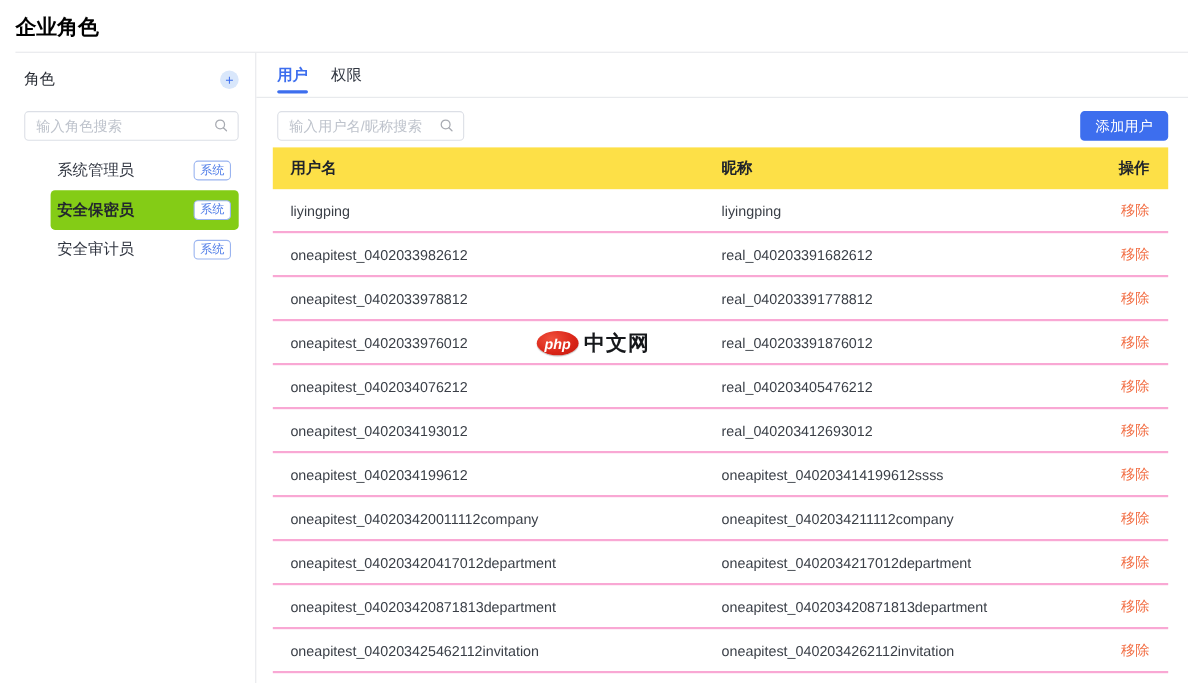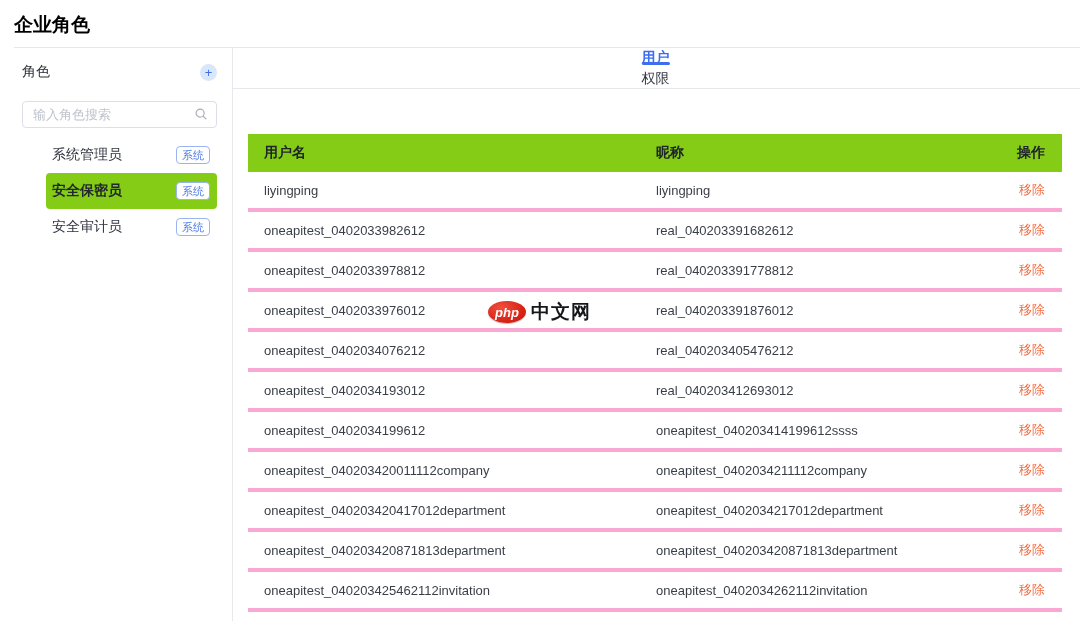--- a/index.html
+++ b/index.html
@@ -28,39 +28,39 @@
 
   .role-list { list-style:none; margin-top:9px; }
   .role-item { position:relative; height:36px; display:flex; align-items:center;
     margin-left:24px; padding-left:6px; border-radius:4px; cursor:pointer; font-size:14px; color:#303540;gap:47px; }
   .role-item.selected { background:#84cc16; font-weight:bold; color:#23272e; }
   .role-badge { display:inline-block; margin-left:7px; font-size:11px; font-weight:normal;
     color:#4d7be8; border:1px solid #9ab4f0; border-radius:4px; line-height:16px; padding:0 5px; background:#fff; }
 
   
   .main { position:absolute; left:233px; top:48px; right:0; bottom:0; }
-  .tabs { position:relative; height:41px; display:flex; align-items:center; padding-left:19px;flex-direction:column; }
+  .tabs { position:relative; height:41px; display:flex; align-items:center; padding-left:19px; }
   .tabs-divider { position:absolute; left:0; right:0; top:40px; height:1px; background:#e6e8ec; }
   .tab { position:relative; font-size:14px; margin-right:21px; cursor:pointer; height:41px;
     display:flex; align-items:center; color:#303540; }
   .tab.active { color:#3d6eee; font-weight:bold; }
   .tab.active .tab-underline { position:absolute; left:0; right:0; bottom:4px; height:3px;
     border-radius:2px; background:#3d6eee; }
 
   .toolbar { position:absolute; left:19px; right:18px; top:53px; height:27px;
     display:flex; align-items:center; justify-content:space-between; }
   .toolbar .search-box { width:170px; margin-top:0; }
   .add-user-btn { height:27px; padding:0 14px; background:#3d6eee; border:none; border-radius:4px;
     color:#fff; font-size:13px; cursor:pointer; font-family:"Liberation Sans","DejaVu Sans",sans-serif; }
 
   
   .user-table { position:absolute; left:15px; right:18px; top:86px; }
   .t-row { display:flex; align-items:center; }
-  .t-head { height:38px; background:#84cc16; font-weight:bold; font-size:14px; color:#20242b; }
-  .t-body .t-row { height:40px; border-bottom:4px solid #f9a8d4; font-size:13px; color:#3a3f47; }
+  .t-head { height:38px; background:#fde047; font-weight:bold; font-size:14px; color:#20242b; }
+  .t-body .t-row { height:40px; border-bottom:2px solid #f9a8d4; font-size:13px; color:#3a3f47; }
   .col-user { width:408px; padding-left:16px; }
   .col-nick { flex:1; }
   .col-action { width:76px; text-align:right; padding-right:17px; }
   .remove-link { color:#f26e44; cursor:pointer; font-size:13px; }
 
   
   .watermark { position:absolute; left:488px; top:299px; display:flex; align-items:center; gap:5px; }
   .wm-badge { display:inline-flex; align-items:center; justify-content:center;
     width:38px; height:22px; border-radius:50% / 50%;
     background:radial-gradient(ellipse at 35% 30%, #f0503c 0%, #d92417 60%, #c01a10 100%);
@@ -112,20 +112,30 @@
       <div class="tab active">
         <span>用户</span>
         <span class="tab-underline"></span>
       </div>
       <div class="tab">
         <span>权限</span>
       </div>
       <div class="tabs-divider"></div>
     </div>
 
+    <div class="toolbar">
+      <div class="search-box">
+        <input type="text" placeholder="输入用户名/昵称搜索" style="">
+        <svg class="search-icon" viewBox="0 0 16 16">
+          <circle cx="7" cy="7" r="4.6" fill="none" stroke="#a8abb2" stroke-width="1.3"></circle>
+          <line x1="10.4" y1="10.4" x2="13.6" y2="13.6" stroke="#a8abb2" stroke-width="1.3" stroke-linecap="round"></line>
+        </svg>
+      </div>
+      <button class="add-user-btn">添加用户</button>
+    </div>
 
     <div class="user-table">
       <div class="t-row t-head">
         <div class="col-user">用户名</div>
         <div class="col-nick">昵称</div>
         <div class="col-action">操作</div>
       </div>
       <div class="t-body">
           <div class="t-row">
           <div class="col-user">liyingping</div>

